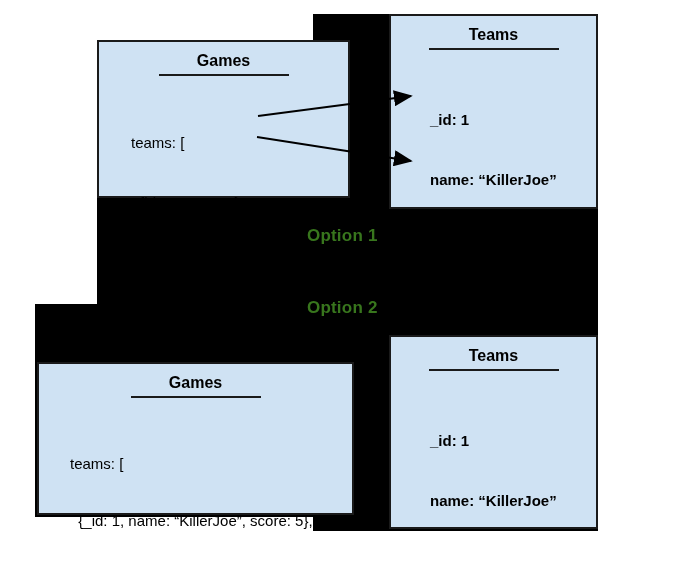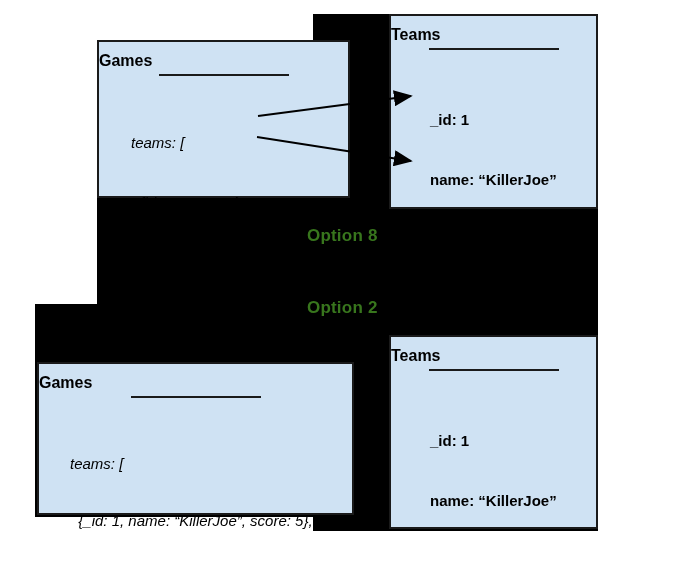--- a/index.html
+++ b/index.html
@@ -22,37 +22,36 @@
     background: #cfe2f3;
     border: 2px solid #1a1a1a;
     box-sizing: border-box;
   }
   #card-games-top    { left: 97px;  top: 40px;  width: 253px; height: 158px; }
   #card-teams-top    { left: 389px; top: 14px;  width: 209px; height: 195px; }
   #card-games-bottom { left: 37px;  top: 362px; width: 317px; height: 153px; }
   #card-teams-bottom { left: 389px; top: 335px; width: 209px; height: 194px; }
 
   .card-title {
-    text-align: left;
+    text-align: center;
     font-weight: bold;
     font-size: 16px;
     line-height: 18px;
     margin-top: 10px;
   }
   .card-rule {
     width: 130px;
     height: 2px;
     background: #1a1a1a;
     margin: 4px auto 0 auto;
   }
   .code {
     font-size: 15px;
     line-height: 20px;
     white-space: pre;
-    font-style: italic;
   }
   #card-games-top .code    { margin: 17px 0 0 32px; }
   #card-games-bottom .code { margin: 18px 0 0 31px; line-height: 19px; }
   .teams-body { margin: 20px 0 0 39px; }
   .teams-group { font-size: 15px; line-height: 20px; white-space: pre; font-weight: bold; }
   .teams-group.second { margin-top: 31px; }
 
   .option-label {
     position: absolute;
     font-weight: bold;
@@ -99,21 +98,21 @@
         <div>_id: 1</div>
         <div>name: “KillerJoe”</div>
       </div>
       <div class="teams-group second">
         <div>_id: 2</div>
         <div>name: “Rads99”</div>
       </div>
     </div>
   </div>
 
-  <div class="option-label" id="option-1">Option 8</div>
+  <div class="option-label" id="option-1">Option 1</div>
   <div class="option-label" id="option-2">Option 2</div>
 
   <div class="card" id="card-games-bottom">
     <div class="card-title">Games</div>
     <div class="card-rule"></div>
     <div class="code">
       <div>teams: [</div>
       <div>  {_id: 1, name: “KillerJoe”, score: 5},</div>
       
       

